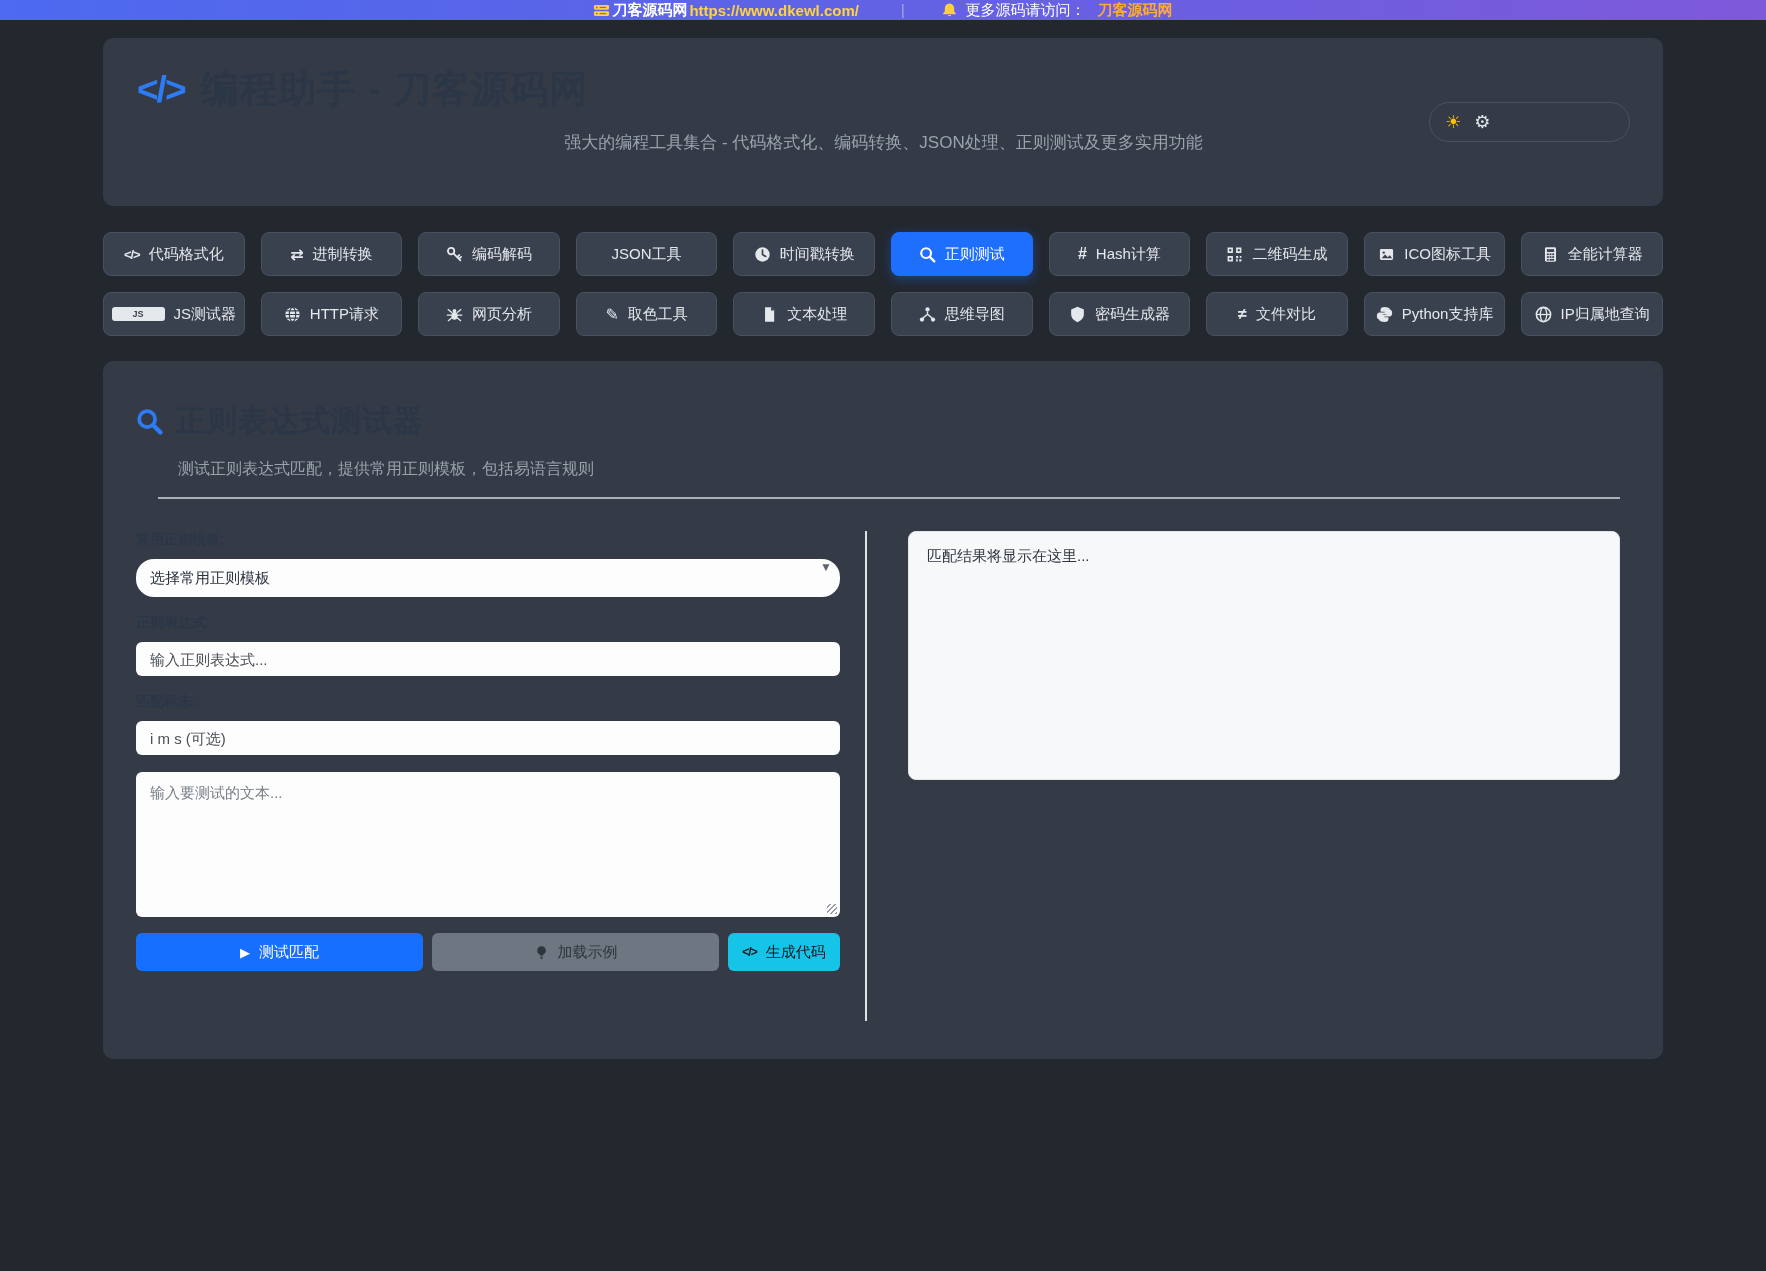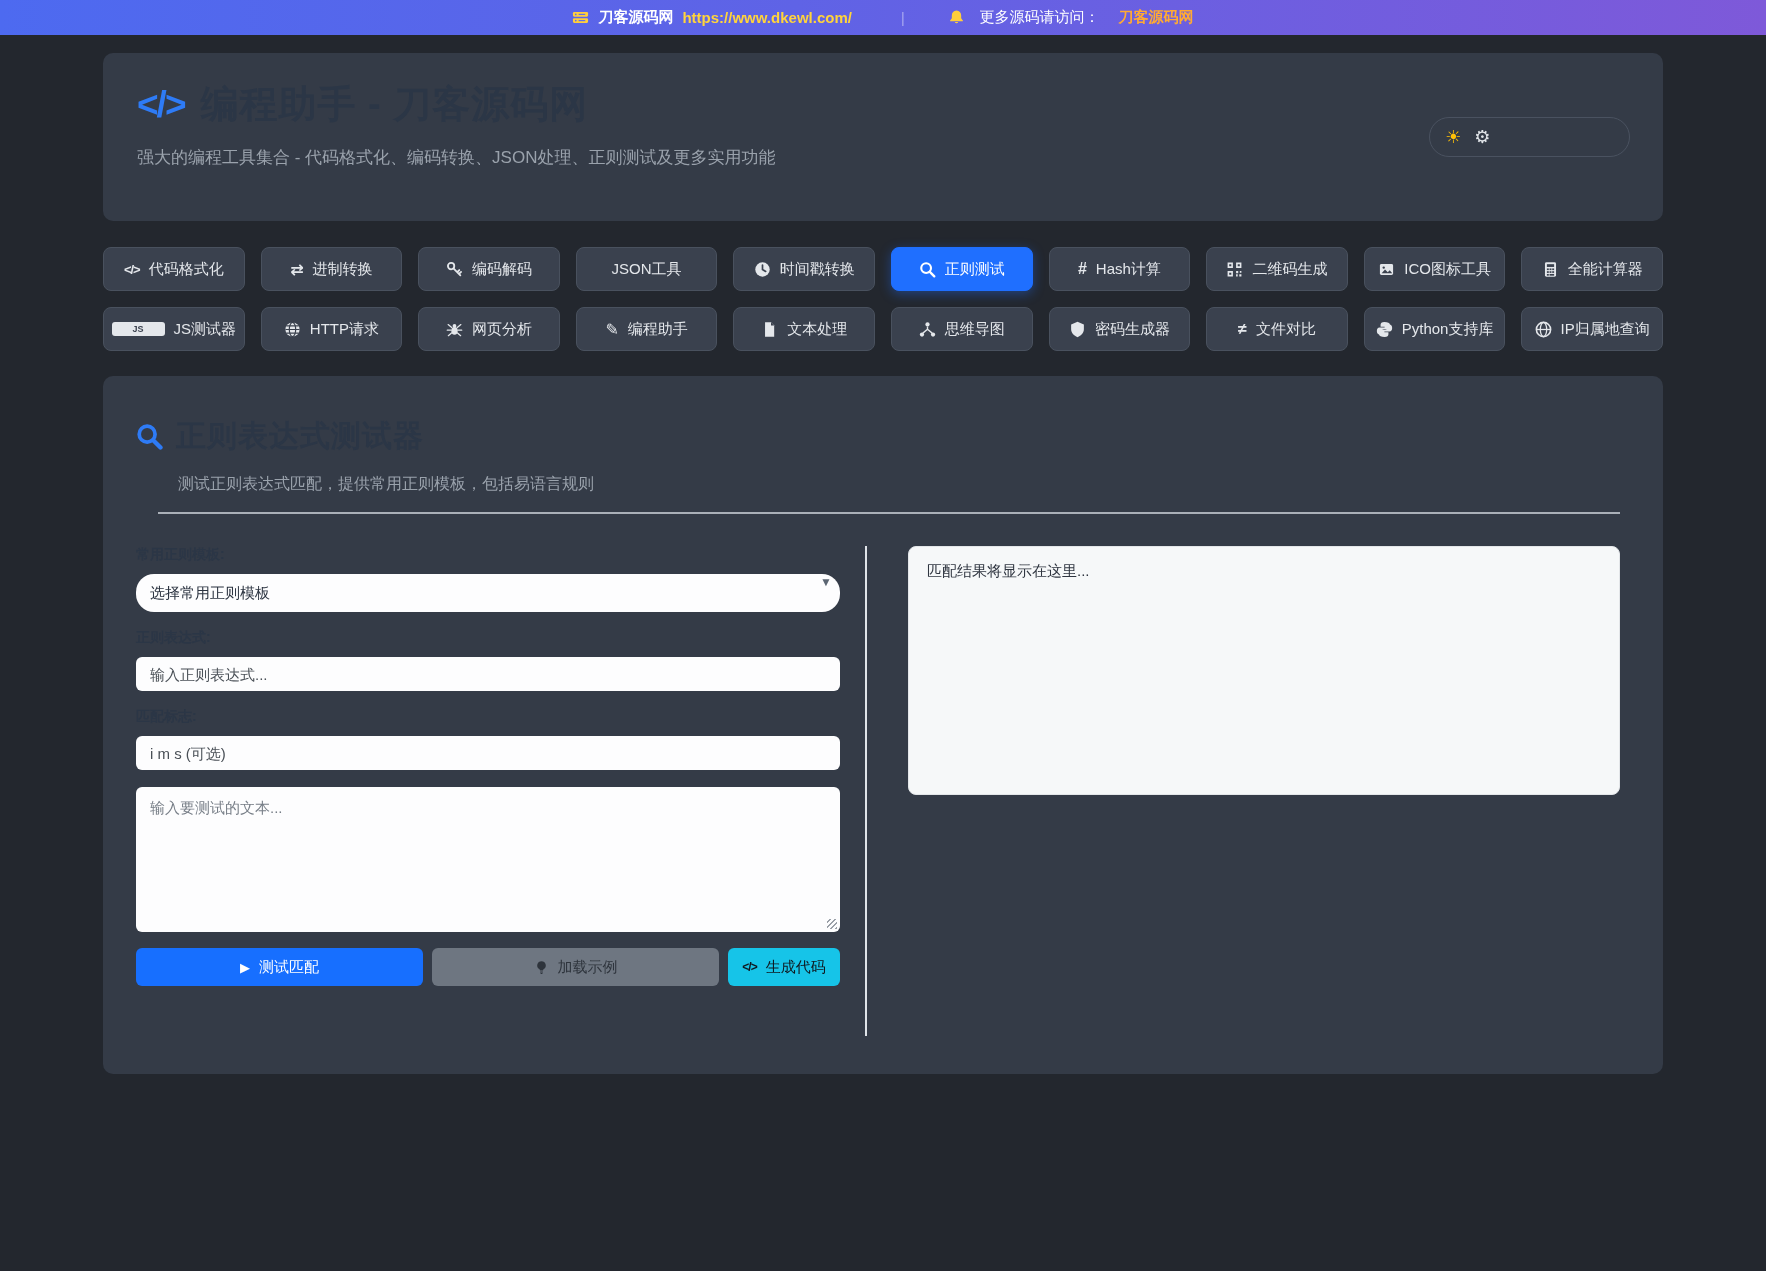--- a/index.html
+++ b/index.html
@@ -1,37 +1,37 @@
 <!DOCTYPE html>
 <html><head>
 <meta charset="utf-8">
 <style>
   * { margin:0; padding:0; box-sizing:border-box; }
   html,body { width:1766px; height:1271px; overflow:hidden; }
   body { background:#23272e; font-family:"Liberation Sans","DejaVu Sans",sans-serif; }
   a { text-decoration:none; }
 
   
-  .topbar { height:35px; background:linear-gradient(90deg,#4d6af0 0%,#5f63e6 45%,#7e59d9 100%);
-    display:flex; align-items:center; justify-content:center; gap:9px; font-size:15px; }
+  .topbar { height:20px; background:linear-gradient(90deg,#4d6af0 0%,#5f63e6 45%,#7e59d9 100%);
+    display:flex; align-items:center; justify-content:center; gap:2px; font-size:15px; }
   .topbar .site { color:#ffffff; font-weight:bold; }
   .topbar .url { color:#ffd43b; font-weight:bold; }
   .topbar .pipe { color:rgba(255,255,255,.45); margin:0 34px 0 40px; font-size:14px; }
   .topbar .notice { color:#ffffff; margin-left:6px; }
   .topbar .brand { color:#ffaa33; font-weight:bold; margin-left:10px; }
 
   .wrap { width:1560px; margin:0 auto; }
 
   
   .header-card { margin-top:18px; height:168px; background:#343b47; border-radius:10px;
     position:relative; padding:26px 33px 0 34px; }
   .title-row { display:flex; align-items:center; gap:16px; }
   .code-logo { color:#2e7bf6; font-weight:800; font-size:37px; letter-spacing:-2px; }
   .page-title { font-size:38px; font-weight:bold; color:#2b3646; letter-spacing:1px; }
-  .page-sub { margin-top:16px; font-size:17px; color:#9aa2ac; }
+  .page-sub { margin-top:16px; font-size:17px; color:#9aa2ac;text-align:center; }
   .theme-toggle { position:absolute; right:33px; top:64px; width:201px; height:40px;
     border:1px solid #4a5260; border-radius:20px; display:flex; align-items:center;
     padding-left:15px; gap:13px; cursor:pointer; }
   .sun-glyph { color:#ffc107; font-size:18px; }
   .gear-glyph { color:#e2e6ea; font-size:18px; }
 
   
   .tabs { margin-top:26px; display:grid; grid-template-columns:repeat(10,1fr);
     gap:16px; }
   .tab { height:44px; background:#3a414e; border:1px solid #49515e; border-radius:8px;
@@ -240,21 +240,21 @@
             <circle cx="8" cy="4.6" r="1.8" fill="currentColor"></circle>
             <g stroke="currentColor" stroke-width="1.2" fill="none" stroke-linecap="round">
               <path d="M5.4 6.2L2 3.4M10.6 6.2L14 3.4M4.9 8.6H1.2M11.1 8.6h3.7M5.2 11.2l-3 2.6M10.8 11.2l3 2.6"></path>
             </g>
           </svg>
         </span>
       <span>网页分析</span>
     </div>
     <div class="tab">
       <span class="ti tg">✎</span>
-      <span>编程助手</span>
+      <span>取色工具</span>
     </div>
     <div class="tab">
       <span class="ti">
           <svg viewBox="0 0 16 16">
             <path d="M3.8 1.2h5.6l3 3v10.6H3.8z" fill="currentColor"></path>
             <path d="M9.4 1.2v3h3z" fill="#3a414e"></path>
           </svg>
         </span>
       <span>文本处理</span>
     </div>

